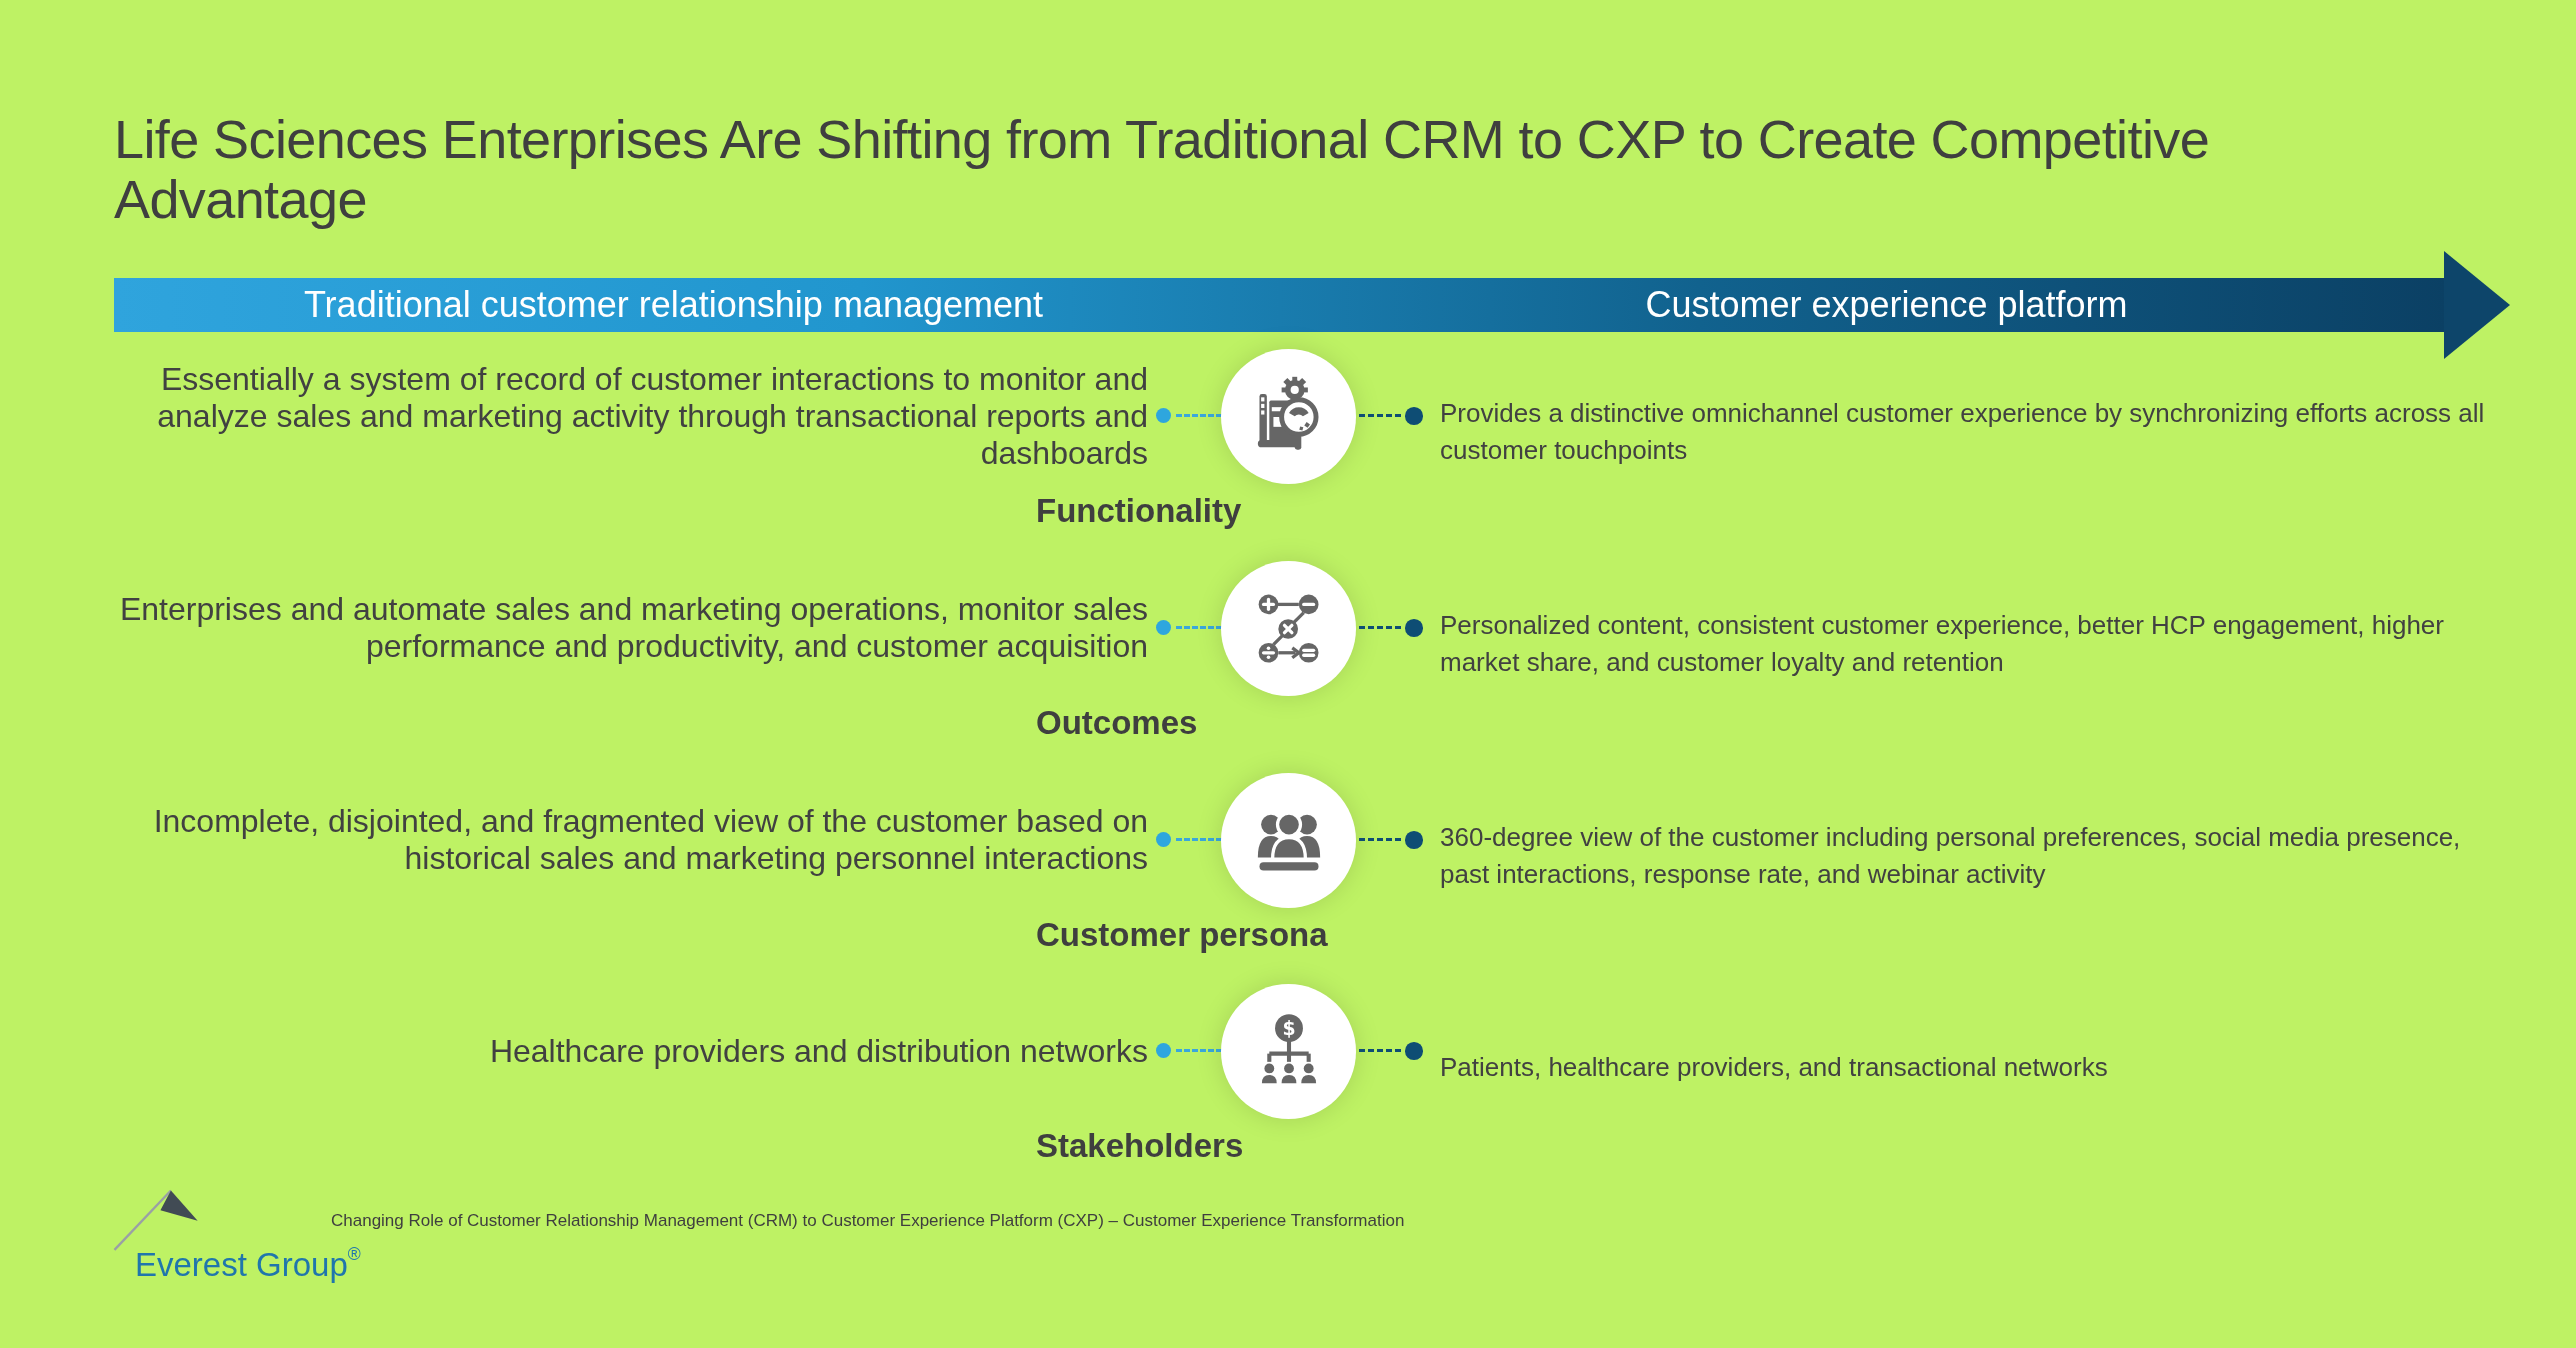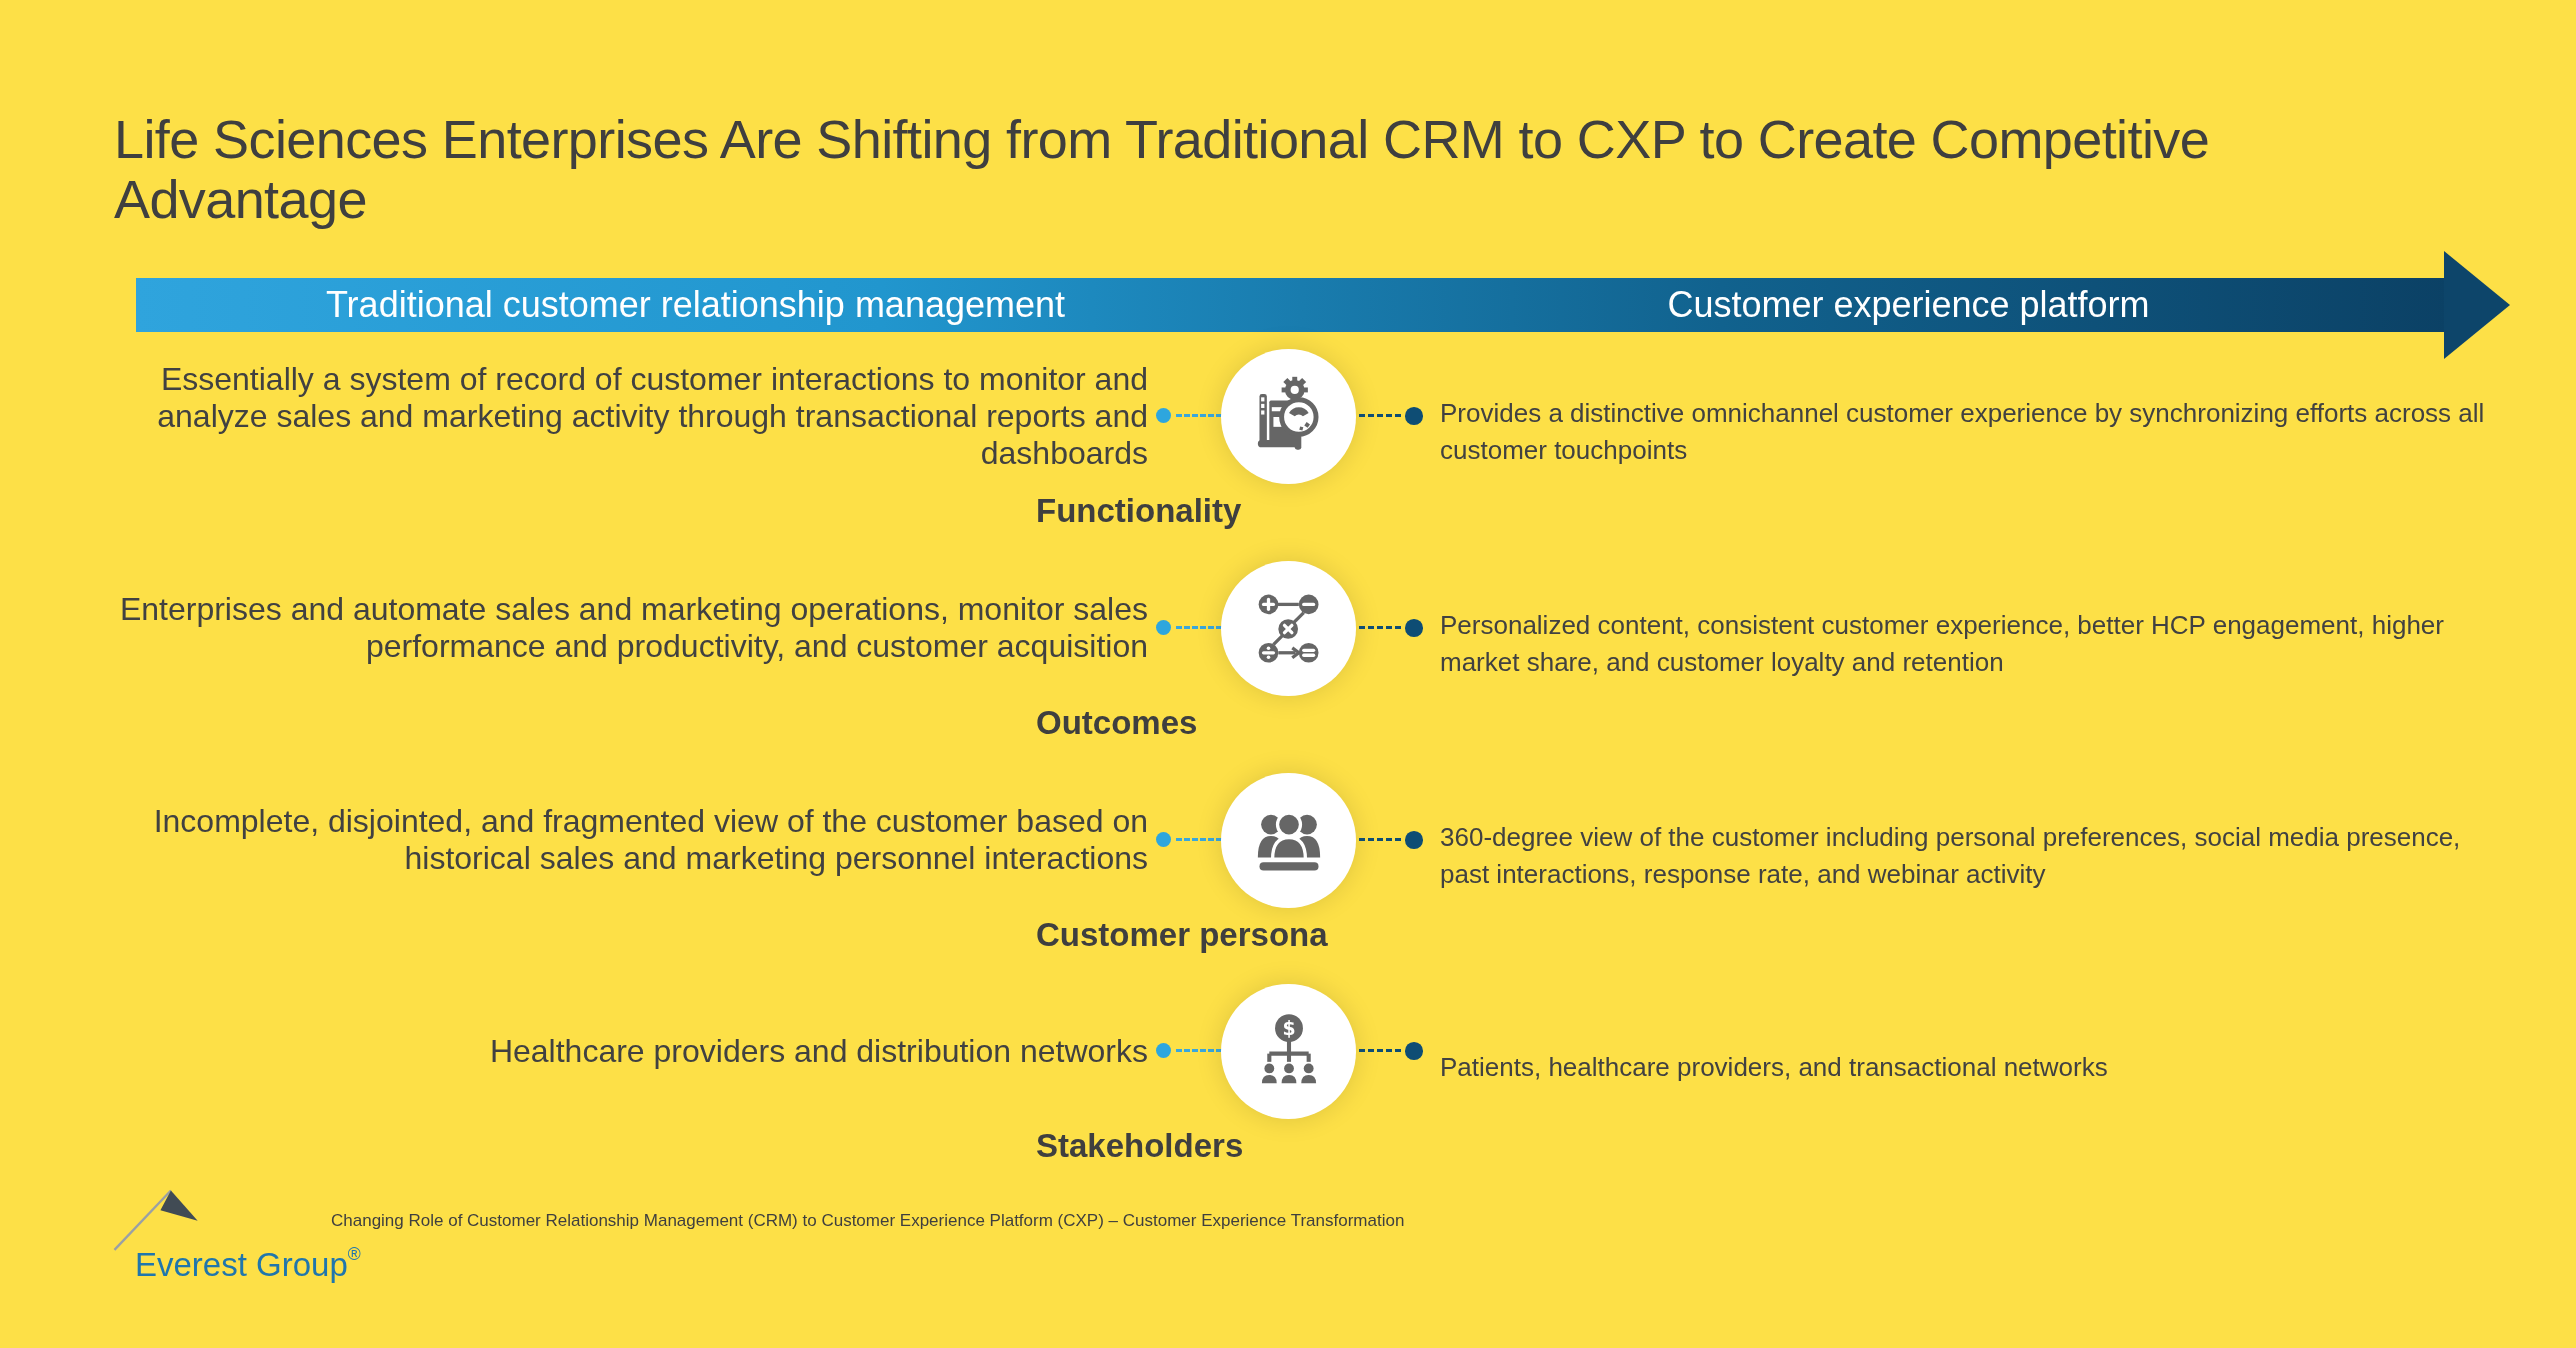--- a/index.html
+++ b/index.html
@@ -1,28 +1,27 @@
 <!DOCTYPE html>
 <html style="font-size:9.4px"><head>
 <meta charset="utf-8">
 <style>
   html,body{margin:0;padding:0;background:#ffffff;}
   .canvas{
-    position:relative;width:2576px;height:1348px;background:#fde047;overflow:hidden;
+    position:relative;width:2576px;height:1348px;background:#bef264;overflow:hidden;
     font-family:"Liberation Sans", sans-serif;color:#3f3f3f;
   }
   .title{
     position:absolute;left:114px;top:109px;width:2354px;
     font-size:54px;line-height:1.12;font-weight:400;color:#3f3f3f;letter-spacing:-0.6px;
   }
   
   .banner{
     position:absolute;left:114px;top:278px;width:2332px;height:54px;display:flex;
     background:linear-gradient(90deg,#2fa4dd 0%,#2196ce 32%,#11628e 68%,#0b4064 100%);
-    margin-left:22px;
   }
   .banner-half{flex:1;display:flex;align-items:center;justify-content:center;}
   .banner-label{color:#ffffff;font-size:36px;font-weight:400;white-space:nowrap;}
   .banner-half.right{padding-left:94px;}
   .arrowhead{
     position:absolute;left:2444px;top:251px;width:0;height:0;
     border-top:54px solid transparent;border-bottom:54px solid transparent;
     border-left:66px solid #0d456a;
   }
   

